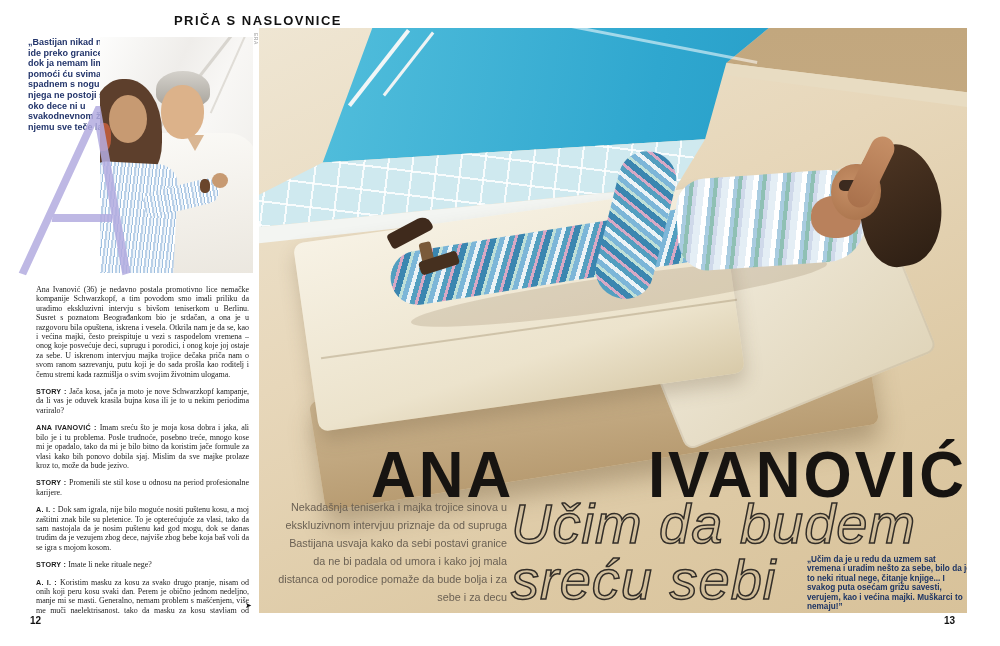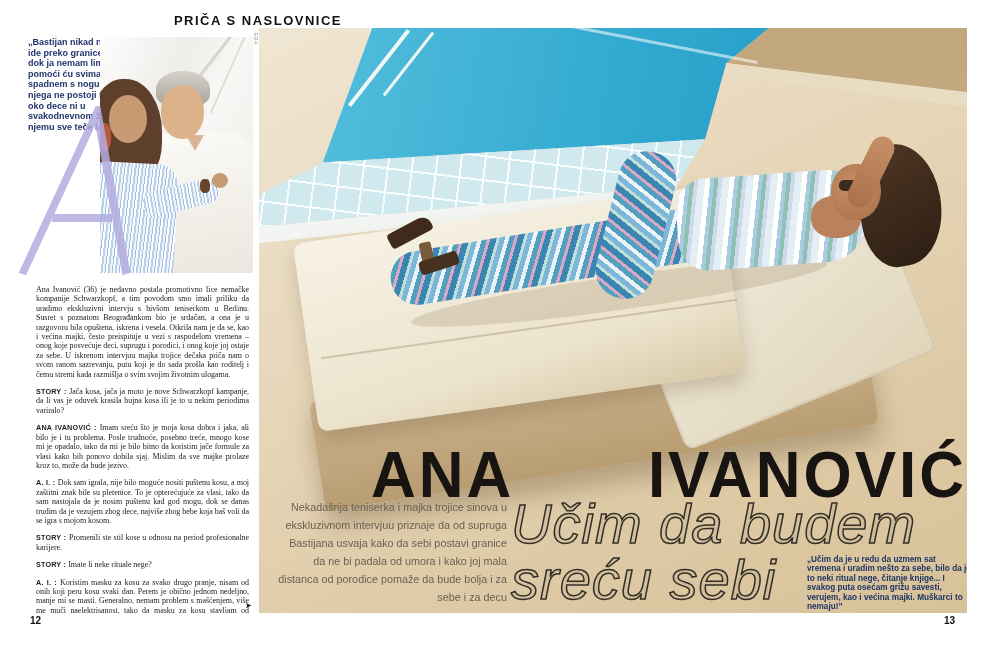--- a/index.html
+++ b/index.html
@@ -138,22 +138,22 @@
     <g stroke="#b3ace0" stroke-width="8" fill="none" transform="skewX(-8) translate(22,0)">
       <path d="M10,168 L62,6 L114,168"></path>
       <path d="M32,112 L92,112"></path>
     </g>
   </svg>
 
   <div class="body-copy">
     <p>Ana Ivanović (36) je nedavno postala promotivno lice nemačke kompanije Schwarzkopf, a tim povodom smo imali priliku da uradimo ekskluzivni intervju s bivšom teniserkom u Berlinu. Susret s poznatom Beograđankom bio je srdačan, a ona je u razgovoru bila opuštena, iskrena i vesela. Otkrila nam je da se, kao i većina majki, često preispituje u vezi s raspodelom vremena – onog koje posvećuje deci, suprugu i porodici, i onog koje joj ostaje za sebe. U iskrenom intervjuu majka trojice dečaka priča nam o svom ranom sazrevanju, putu koji je do sada prošla kao roditelj i čemu stremi kada razmišlja o svim svojim životnim ulogama.</p>
     <p><span class="speaker">STORY : </span><span>Jača kosa, jača ja moto je nove Schwarzkopf kampanje, da li vas je oduvek krasila bujna kosa ili je to u nekim periodima variralo?</span></p>
     <p><span class="speaker">ANA IVANOVIĆ : </span><span>Imam sreću što je moja kosa dobra i jaka, ali bilo je i tu problema. Posle trudnoće, posebno treće, mnogo kose mi je opadalo, tako da mi je bilo bitno da koristim jače formule za vlasi kako bih ponovo dobila sjaj. Mislim da sve majke prolaze kroz to, može da bude jezivo.</span></p>
+    <p><span class="speaker">STORY : </span><span>Promenili ste stil kose u odnosu na period profesionalne karijere.</span></p>
     <p><span class="speaker">A. I. : </span><span>Dok sam igrala, nije bilo moguće nositi puštenu kosu, a moj zaštitni znak bile su pletenice. To je opterećujuće za vlasi, tako da sam nastojala da je nosim puštenu kad god mogu, dok se danas trudim da je vezujem zbog dece, najviše zbog bebe koja baš voli da se igra s mojom kosom.</span></p>
-    <p><span class="speaker">STORY : </span><span>Promenili ste stil kose u odnosu na period profesionalne karijere.</span></p>
     <p><span class="speaker">STORY : </span><span>Imate li neke rituale nege?</span></p>
     <p><span class="speaker">A. I. : </span><span>Koristim masku za kosu za svako drugo pranje, nisam od onih koji peru kosu svaki dan. Perem je obično jednom nedeljno, manje mi se masti. Generalno, nemam problem s mašćenjem, više me muči naelektrisanost, tako da masku za kosu stavljam od polovine kose do krajeva da ne bi bila slepljena. Kod novih šampona koje reklamiram dopada mi se upravo to što kosa ne bude slepljena.</span></p>
     <p><span class="speaker">A. I. : </span><span>Oduvek sam imala svest o tome ko sam i šta sam, ali na tome uvek ima da se radi, zavisi od situacije – dok sam igrala, kakve sam rezultate pravila i to je jedna od najvažnijih stvari na kojima treba da radimo – na samopouzdanju i osećanjima. Jer, kad imamo to, sve ostalo oko nas dolazi na mesto. Tu je bilo puno rada, ali za vreme moje karijere imala sam mnogo vremena da razmišljam o tome i radim na sebi. Tenis je individualni sport i sami smo, dosta sam sama putovala, mnogo vremena provodimo nasamo u hotelskim sobama – imala sam vremena da razmislim o sebi, gde želim da budem, šta želim da radim i kako da budem bolja. Da naredni dan još više napredujem. Meni je to mnogo značilo, a i inače volim psihologiju, dosta sam se bavila time.</span></p>
   </div>
   <span class="continuation">➤</span>
 
   <div class="page-num left">12</div>
   <div class="page-num right">13</div>
 
   <div class="pool-photo">

